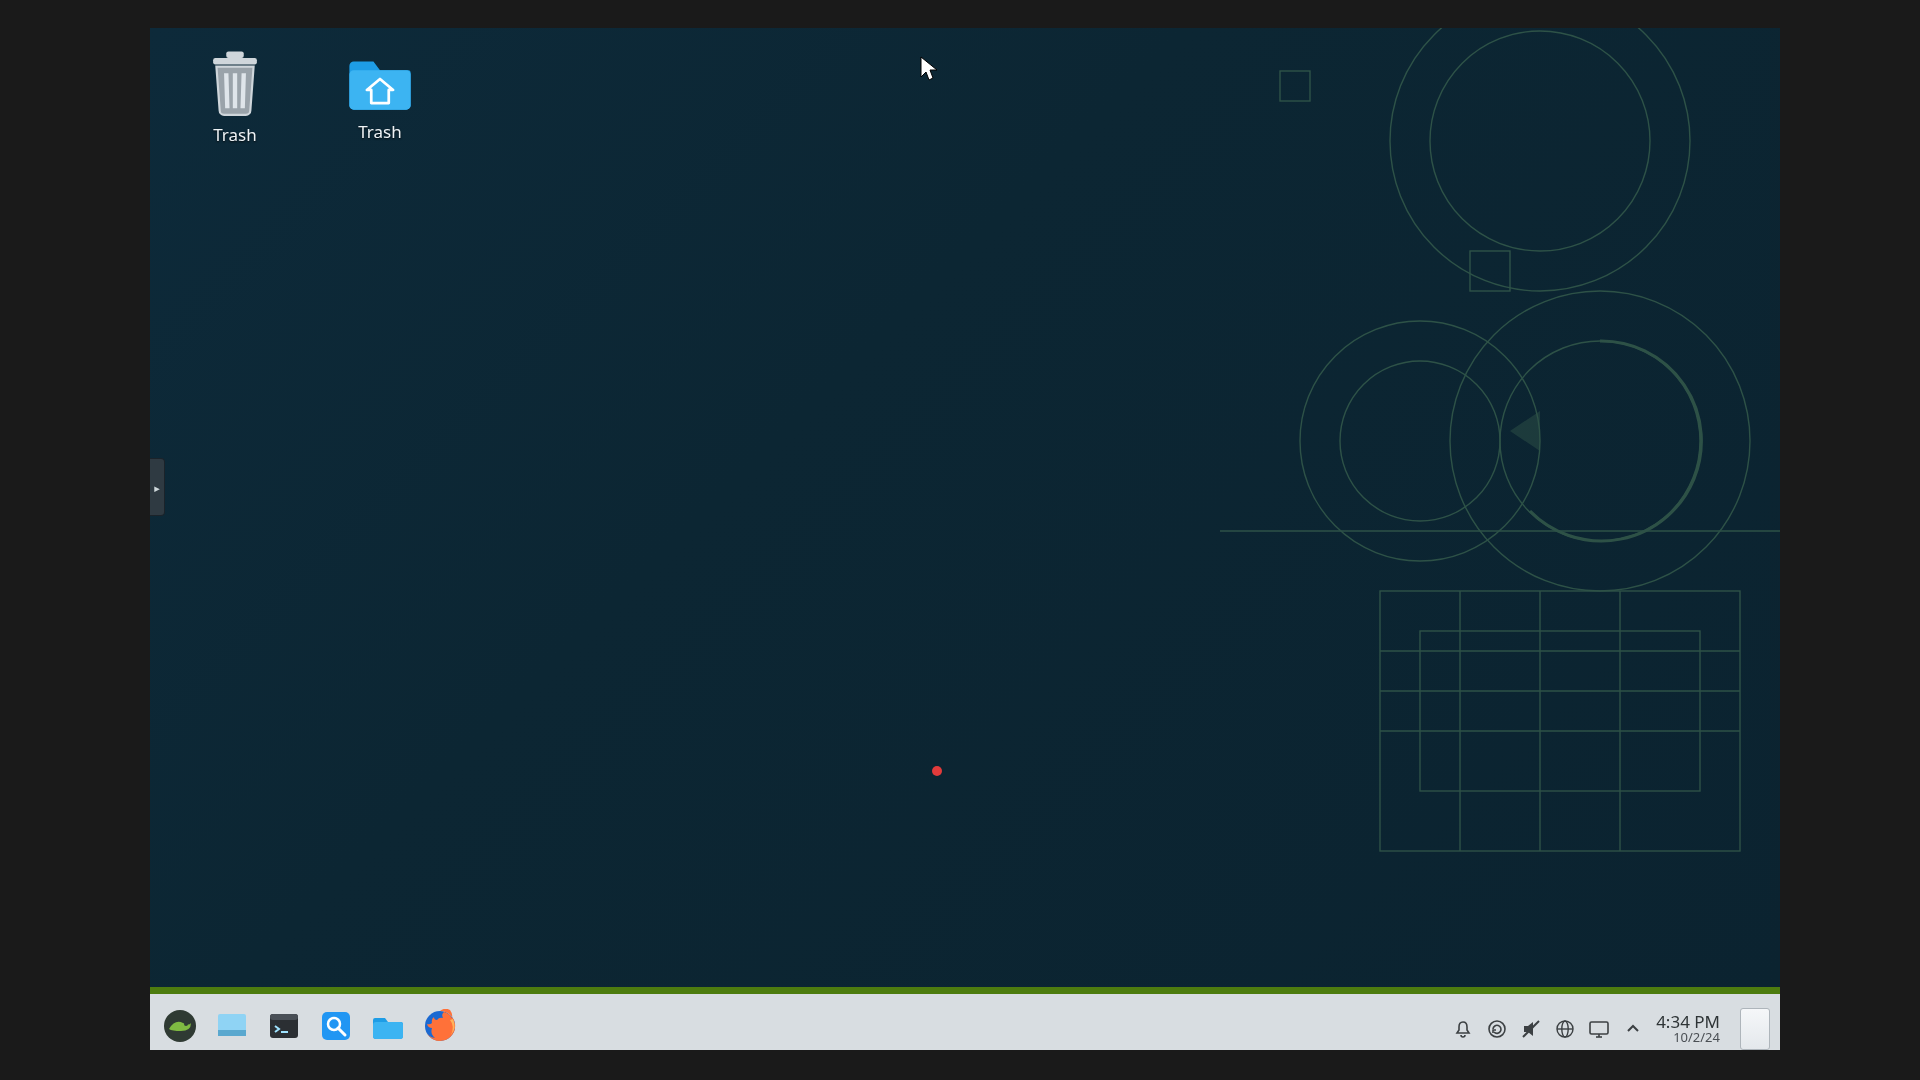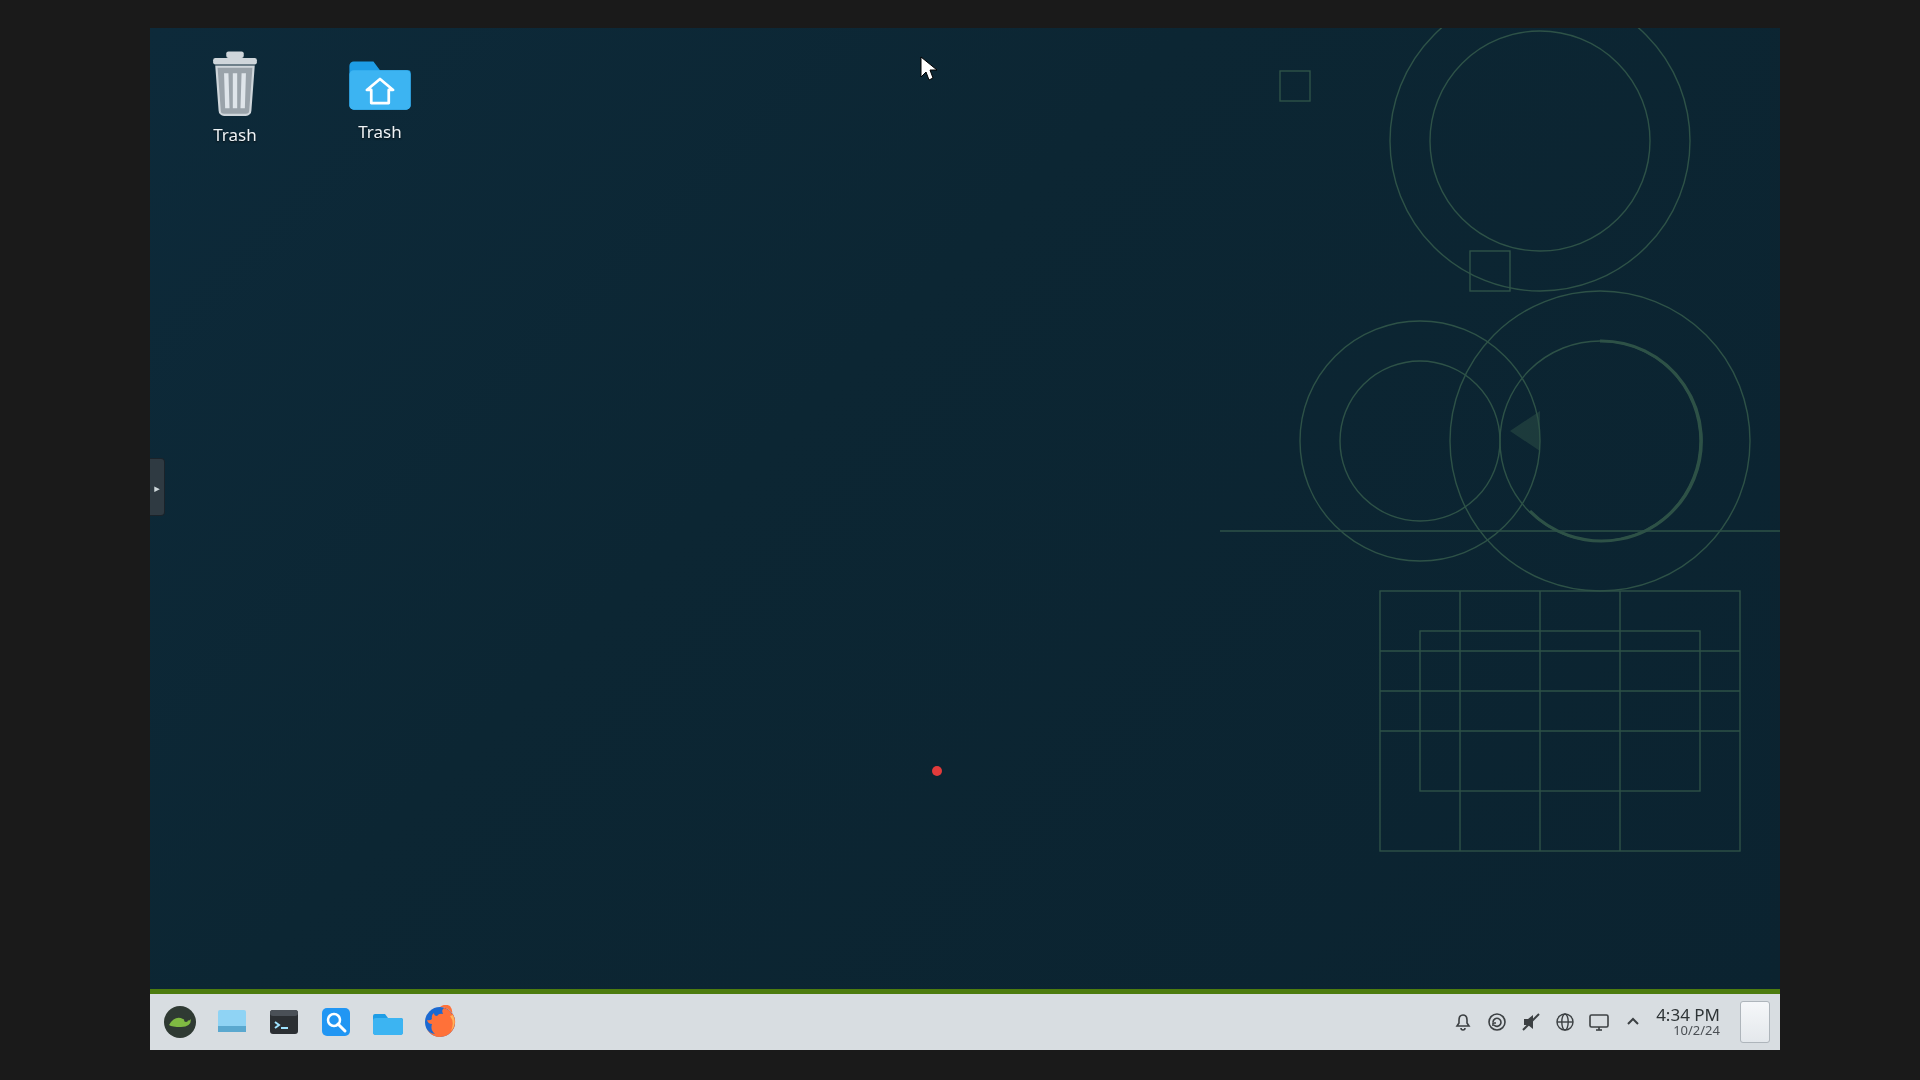--- a/index.html
+++ b/index.html
@@ -22,21 +22,21 @@
          text-shadow:0 1px 2px rgba(0,0,0,.8);cursor:pointer;}
   .dicon .glyph{width:70px;height:70px;margin:0 auto 6px auto;}
   #trash-icon{left:30px;top:19px;}
   #home-icon{left:175px;top:16px;}
   
   #reddot{position:absolute;width:10px;height:10px;border-radius:50%;background:#e23b3b;
           left:782px;top:738px;}
   #cursor{position:absolute;left:770px;top:28px;width:18px;height:26px;pointer-events:none;}
   
   #taskbar{position:absolute;left:0;right:0;bottom:0;height:56px;
-           background:#d8dde1;border-top:5px solid #4d7c0f;display:flex;align-items:center;
+           background:#d8dde1;border-top:7px solid #4d7c0f;display:flex;align-items:flex-end;
            color:#2e3436;}
   #launchers{display:flex;align-items:center;gap:4px;padding-left:6px;}
   .tb-btn{width:48px;height:48px;border-radius:4px;display:flex;align-items:center;justify-content:center;cursor:pointer;}
   #spacer{flex:1;}
   #tray{display:flex;align-items:center;gap:12px;padding-right:10px;}
   .tray-ico{width:22px;height:22px;display:flex;align-items:center;justify-content:center;color:#3c4043;cursor:pointer;}
   #clock{line-height:1.05;text-align:right;font-size:17px;color:#2e3436;cursor:pointer;}
   #clock .date{font-size:13px;color:#4a4f54;}
   #show-desktop{width:28px;height:40px;margin-left:8px;border:1px solid #aeb5bb;border-radius:3px;
                 background:linear-gradient(#f5f7f9,#e4e8ec);cursor:pointer;}

